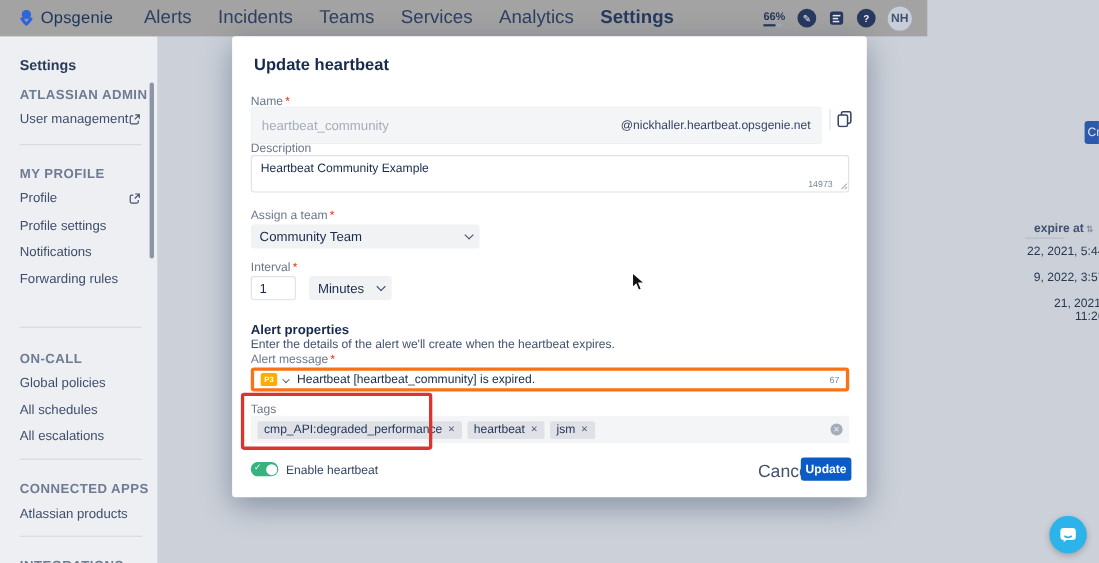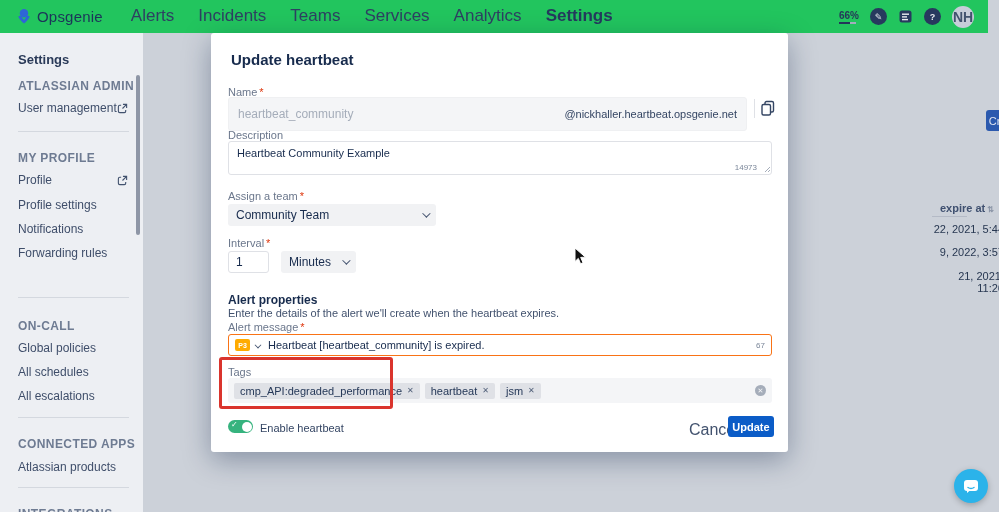--- a/index.html
+++ b/index.html
@@ -1,32 +1,32 @@
 <!DOCTYPE html>
 <html><head>
 <meta charset="utf-8">
 <style>
   * { margin:0; padding:0; box-sizing:border-box; }
   html,body { width:999px; height:512px; overflow:hidden; }
   body { font-family:"Liberation Sans", sans-serif; background:#ccd1d9; position:relative; }
 
   
-  .nav { position:absolute; left:0; top:0; width:988px; height:33px; background:#22c55e; display:flex; align-items:center; z-index:5; }
+  .nav { position:absolute; left:0; top:0; width:843px; height:33px; background:#a3a3a3; display:flex; align-items:center; z-index:5; }
   .brand { display:flex; align-items:center; gap:6px; margin-left:17px; }
   .brand-name { font-size:15px; color:#1c3459; font-weight:500; letter-spacing:.2px; }
   .nav-items { display:flex; margin-left:16px; }
   .nav-item { font-size:17px; color:#2e4062; padding:9px 12px 10px; position:relative; cursor:pointer; }
   .nav-item.active { font-weight:600; color:#253a5e; }
   .nav-item.active::after { content:""; position:absolute; left:10px; right:10px; bottom:-1px; height:2.5px; background:#2d62c4; }
   .nav-right { margin-left:auto; display:flex; align-items:center; gap:11px; margin-right:14px; }
   .usage { font-size:10px; color:#26375a; font-weight:600; text-align:center; }
   .usage-bar { width:17px; height:2px; background:#a3adbd; margin-top:1px; position:relative; }
   .usage-bar::after { content:""; position:absolute; left:0; top:0; height:2px; width:66%; background:#24365a; }
   .circle-ic { width:17px; height:17px; border-radius:50%; background:#27395e; color:#e9ebf0; font-size:9px; display:flex; align-items:center; justify-content:center; cursor:pointer; }
-  .avatar { width:22px; height:22px; border-radius:50%; background:#c7cdd9; color:#42526e; font-size:14px; font-weight:700; display:flex; align-items:center; justify-content:center; cursor:pointer; }
+  .avatar { width:22px; height:22px; border-radius:50%; background:#c7cdd9; color:#42526e; font-size:11px; font-weight:700; display:flex; align-items:center; justify-content:center; cursor:pointer; }
 
   
   .sidebar { position:absolute; left:0; top:33px; width:143px; bottom:0; background:#edeff3; z-index:1; }
   .sb-title { position:absolute; left:18px; top:19px; font-size:13px; font-weight:700; color:#2a3a58; }
   .sb-section { position:absolute; left:18px; font-size:12px; font-weight:700; letter-spacing:.4px; color:#6e7b92; }
   .sb-item { position:absolute; left:18px; width:110px; font-size:12px; color:#3f4e6a; cursor:pointer; display:flex; justify-content:space-between; align-items:center; }
   .sb-div { position:absolute; left:18px; right:14px; height:1px; background:#d4d8df; }
   .sb-scroll { position:absolute; right:3px; top:42px; width:4px; height:160px; border-radius:2px; background:#8e96a6; }
   .ext { flex:0 0 auto; }
 
@@ -52,21 +52,21 @@
   .ta-counter { position:absolute; right:31px; top:130px; font-size:8px; color:#7a8699; }
   .ta-grip { position:absolute; left:553px; top:133px; }
   .select { position:absolute; background:#f1f2f4; border-radius:3px; display:flex; align-items:center; font-size:12px; color:#172b4d; padding:0 8px; cursor:pointer; }
   .select .chev { margin-left:auto; }
   .chev { width:6px; height:6px; border-right:1.6px solid #42526e; border-bottom:1.6px solid #42526e; transform:rotate(45deg) translateY(-2px); }
   .team-select { left:17px; top:171px; width:208px; height:22px; }
   .num-input { position:absolute; left:17px; top:218px; width:41px; height:22px; border:1px solid #dfe1e6; border-radius:3px; font-size:12px; color:#172b4d; display:flex; align-items:center; padding-left:7px; }
   .unit-select { left:70px; top:218px; width:75px; height:22px; }
   .ap-head { position:absolute; left:17px; top:260px; font-size:12px; font-weight:700; color:#172b4d; }
   .ap-sub { position:absolute; left:17px; top:274px; font-size:11px; color:#42526e; }
-  .msg-input { position:absolute; left:17px; top:301px; width:544px; height:22px; border:1px solid #f97316; border-radius:3px; display:flex; align-items:center; padding:0 6px; }
+  .msg-input { position:absolute; left:17px; top:301px; width:544px; height:22px; border:3px solid #f97316; border-radius:3px; display:flex; align-items:center; padding:0 6px; }
   .p3 { width:15px; height:12px; background:#ffab00; border-radius:2px; color:#fff; font-size:7px; font-weight:700; display:flex; align-items:center; justify-content:center; }
   .msg-input .chev { margin:0 7px 0 5px; transform:rotate(45deg) scale(.8); }
   .msg-text { font-size:11px; color:#172b4d; }
   .msg-counter { margin-left:auto; font-size:8px; color:#7a8699; }
   .tags-field { position:absolute; left:17px; top:345px; width:544px; height:25px; background:#f4f5f7; border-radius:3px; display:flex; align-items:center; gap:5px; padding:0 6px; }
   .pill { background:#dfe1e6; border-radius:2px; font-size:11px; color:#253858; padding:2px 6px; display:flex; align-items:center; gap:5px; }
   .pill .x { font-size:8px; color:#505f79; cursor:pointer; }
   .tags-clear { margin-left:auto; width:11px; height:11px; border-radius:50%; background:#a5adba; color:#f4f5f7; font-size:7px; display:flex; align-items:center; justify-content:center; cursor:pointer; }
   .toggle { position:absolute; left:17px; top:387px; width:25px; height:13px; background:#36b37e; border-radius:7px; cursor:pointer; }
   .toggle .knob { position:absolute; right:1.5px; top:1.5px; width:10px; height:10px; background:#fff; border-radius:50%; }

